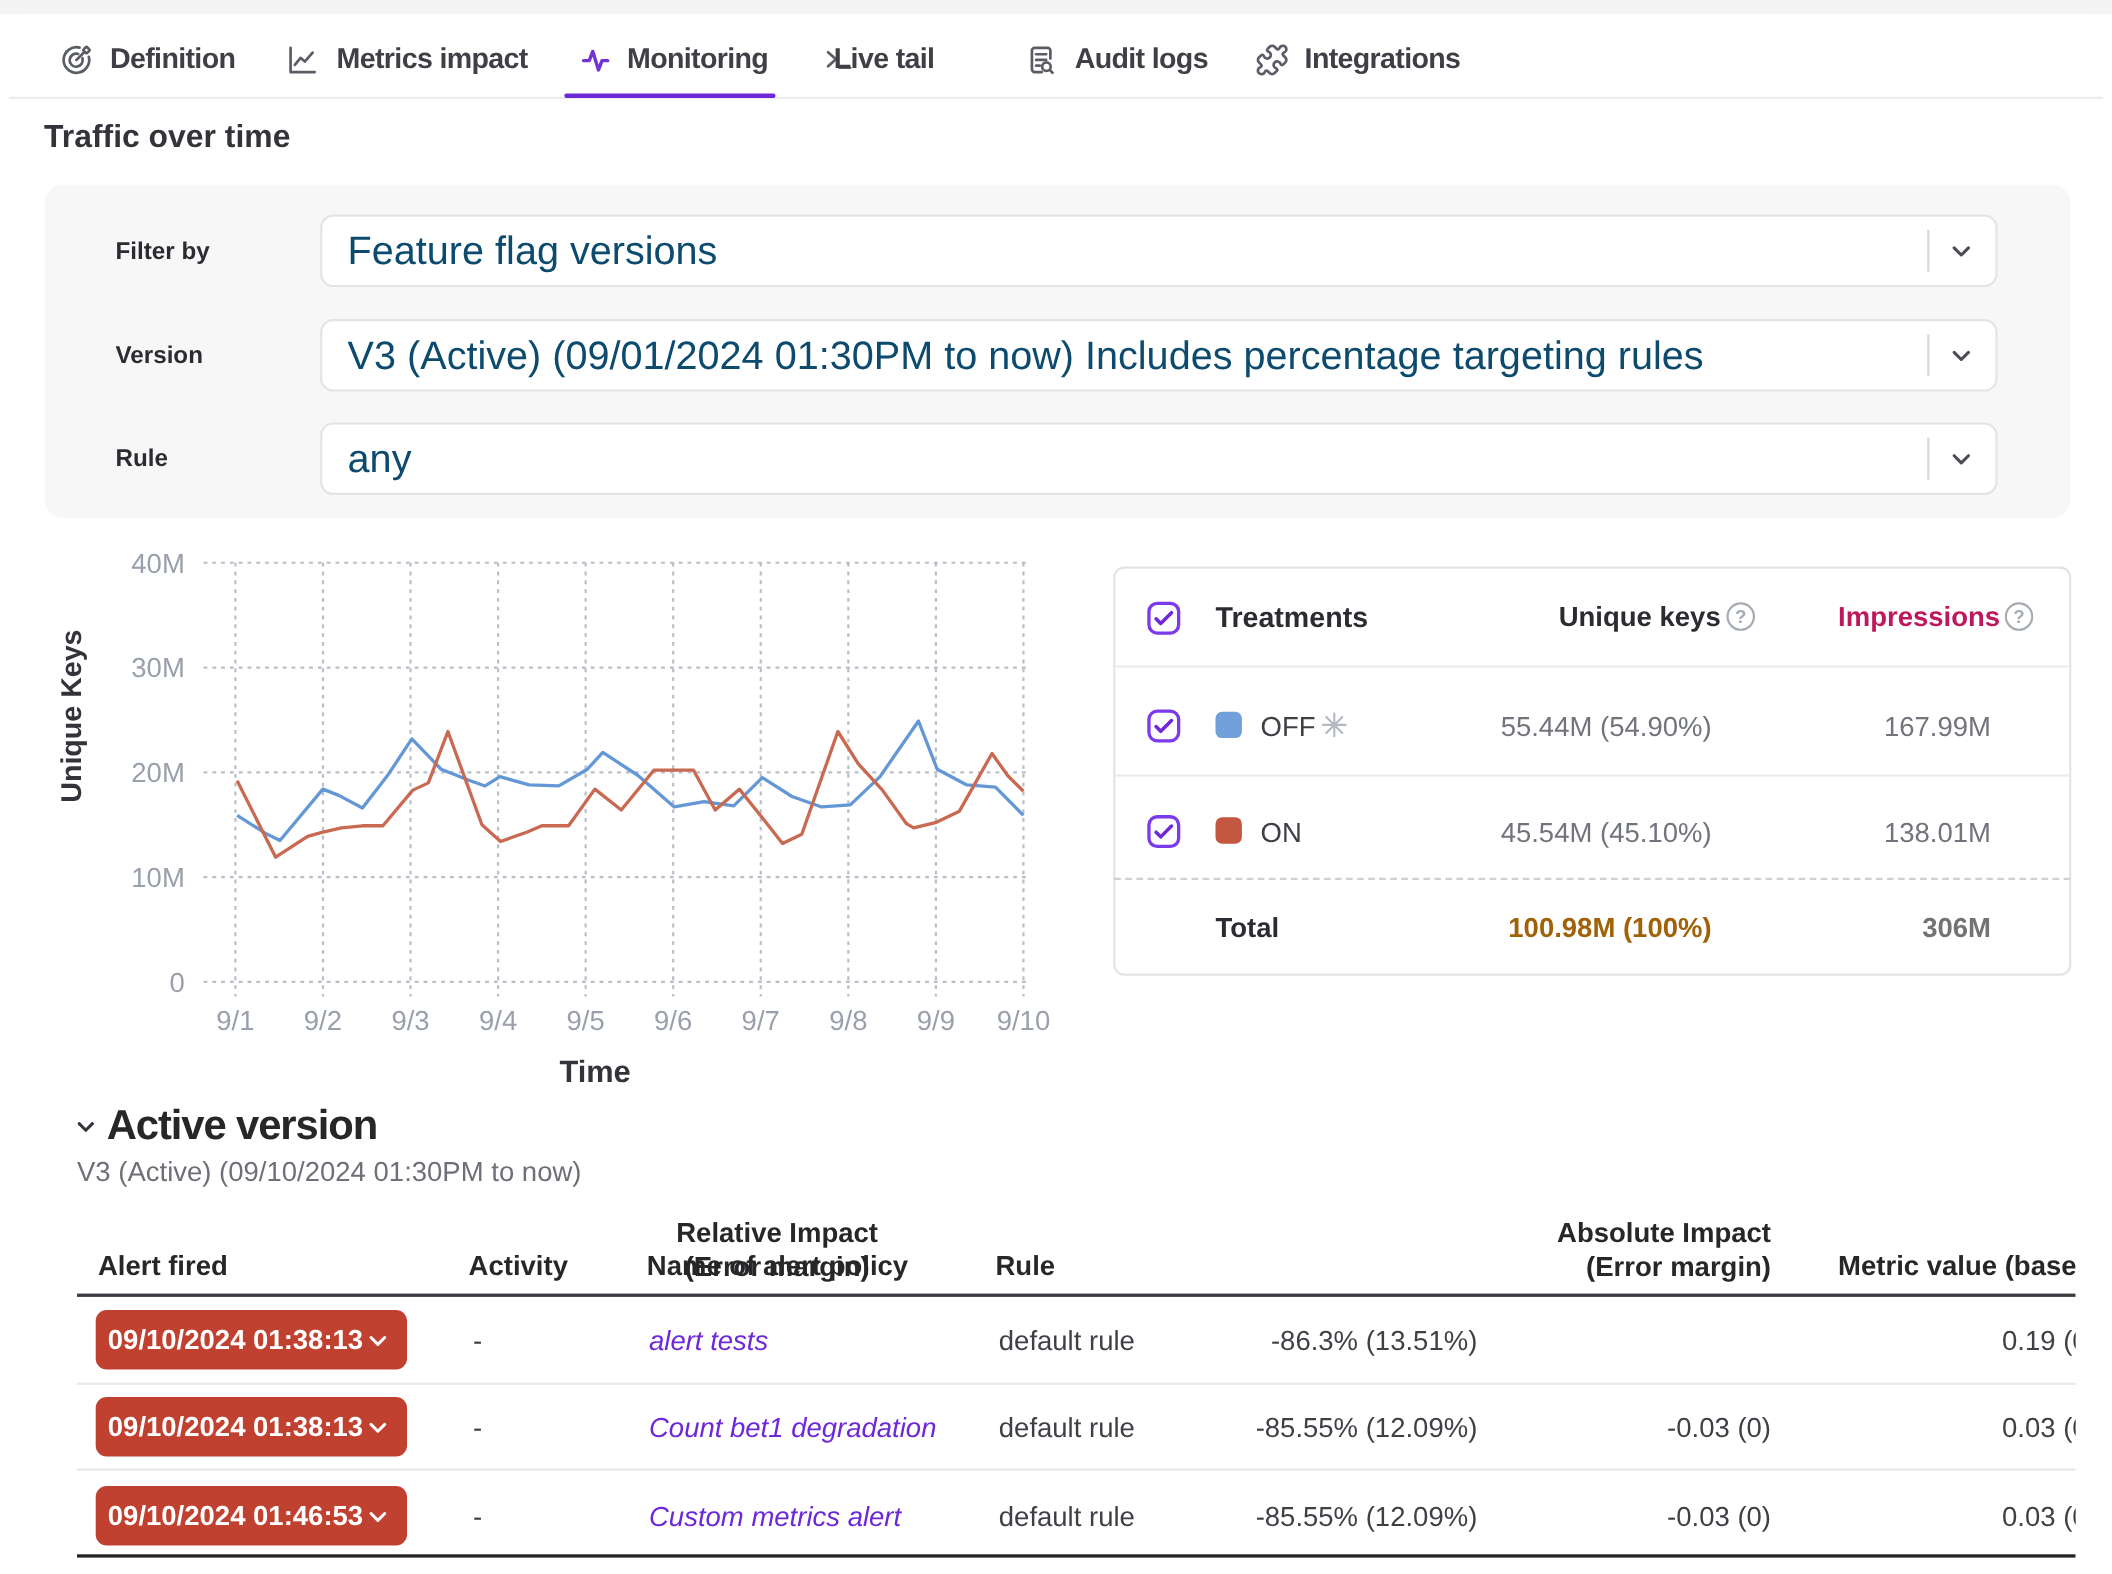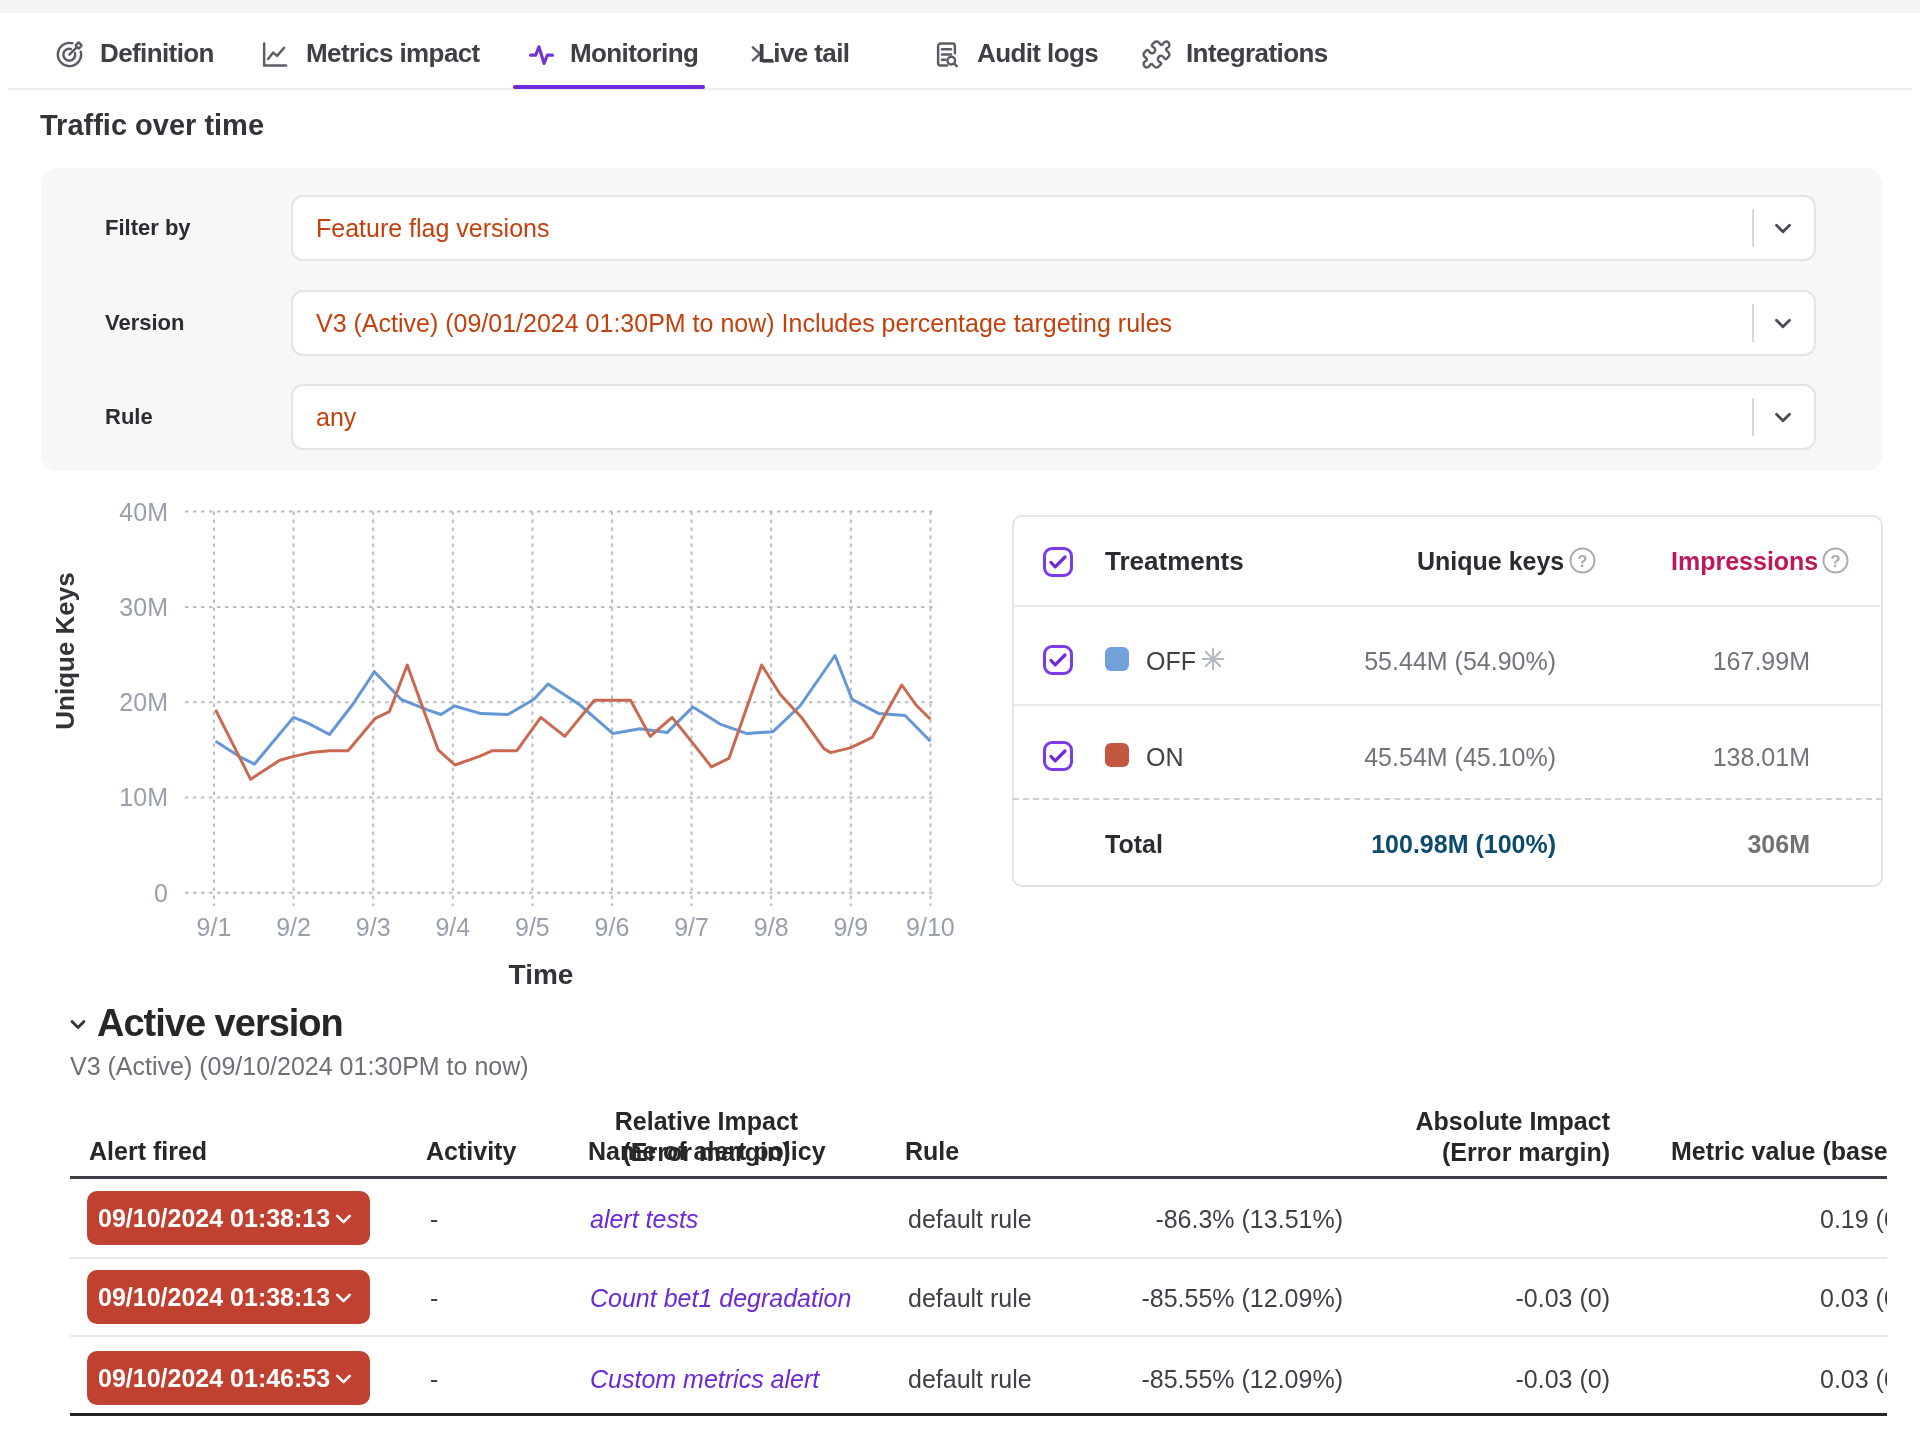--- a/index.html
+++ b/index.html
@@ -8,21 +8,21 @@
   .topstrip { left:0; top:0; width:1920px; height:13px; background:#f4f4f5; }
   .card { left:6px; top:13px; width:1908px; height:1418px; background:#fff; border-radius:18px 18px 0 0; }
   .tabborder { left:8px; top:88px; width:1904px; height:2px; background:#ededf0; }
   .tabul { left:513px; top:85px; width:192px; height:4px; background:#6d28d9; border-radius:2px; }
   .tabtxt { top:39px; height:29px; line-height:29px; font-size:26px; font-weight:700; color:#3f3f46; white-space:nowrap; letter-spacing:-0.6px; }
   .ticon { top:39px; width:31px; height:31px; }
   h1.traffic { position:absolute; left:40px; top:109px; font-size:29px; font-weight:700; color:#33343a; }
   .fpanel { left:41px; top:168px; width:1841px; height:303px; background:#f7f7f8; border-radius:16px; }
   .flabel { left:105px; height:26px; line-height:26px; font-size:22px; font-weight:700; color:#2b2c31; }
   .ffield { left:291px; width:1525px; height:66px; background:#fff; border:2px solid #e4e4e7; border-radius:12px; }
-  .ffield .val { position:absolute; left:23px; top:50%; transform:translateY(-50%); font-size:25px; color:#c2410c; white-space:nowrap; }
+  .ffield .val { position:absolute; left:23px; top:50%; transform:translateY(-50%); font-size:36px; color:#0c4a6e; white-space:nowrap; }
   .ffield .sep { position:absolute; right:60px; top:12px; bottom:12px; width:2px; background:#d6d6db; }
   .ffield .chev { position:absolute; right:18px; top:50%; transform:translateY(-50%); }
   .tcard { left:1012px; top:515px; width:871px; height:372px; background:#fff; border:2px solid #e4e4e7; border-radius:10px; }
   .cb { width:30px; height:30px; border:3px solid #7c3aed; border-radius:9px; background:#fdfcff; }
   .trow-div { left:1013px; width:869px; height:2px; background:#ebebee; }
   .t-txt { font-size:25px; color:#3f3f46; white-space:nowrap; }
   .t-num { font-size:25px; color:#72747c; white-space:nowrap; }
   .alink { font-size:25px; color:#6d28d9; white-space:nowrap;font-style:italic; }
   .dcell { font-size:25px; color:#3f3f46; white-space:nowrap; }
   .hcell { font-size:25px; font-weight:700; color:#27272a; white-space:nowrap; }
@@ -166,21 +166,21 @@
 <div class="abs trow-div" style="top:704px"></div>
 <div class="abs cb" style="left:1043px;top:741px"><svg width="24" height="24" viewBox="0 0 24 24" fill="none" stroke="#6d28d9" stroke-width="3.2" stroke-linecap="round" stroke-linejoin="round">
       <path d="M5 12.5l4.2 4.3L19 7"></path>
     </svg></div>
 <div class="abs" style="left:1105px;top:743px;width:24px;height:24px;background:#c4573f;border-radius:6px"></div>
 <div class="abs t-txt" style="left:1146px;top:743px">ON</div>
 <div class="abs t-num" style="right:364px;top:743px">45.54M (45.10%)</div>
 <div class="abs t-num" style="right:110px;top:743px">138.01M</div>
 <div class="abs" style="left:1013px;top:798px;width:869px;height:0;border-top:2px dashed #cfcfd6"></div>
 <div class="abs t-txt" style="left:1105px;top:830px;font-weight:700;color:#2b2c31">Total</div>
-<div class="abs t-txt" style="right:364px;top:830px;font-weight:700;color:#0c4a6e">100.98M (100%)</div>
+<div class="abs t-txt" style="right:364px;top:830px;font-weight:700;color:#a16207">100.98M (100%)</div>
 <div class="abs t-txt" style="right:110px;top:830px;font-weight:700;color:#737373">306M</div>
 <svg class="abs" style="left:66px;top:1012px" width="24" height="24" viewBox="0 0 24 24" fill="none" stroke="#33343a" stroke-width="2.8" stroke-linecap="round" stroke-linejoin="round">
     <path d="M6 9.5l6 6 6-6"></path>
   </svg>
 <div class="abs" style="left:97px;top:1002px;font-size:38px;font-weight:700;color:#27272a;letter-spacing:-1px">Active version</div>
 <div class="abs" style="left:70px;top:1052px;font-size:25px;color:#6e7077">V3 (Active) (09/10/2024 01:30PM to now)</div>
 <div class="abs" style="left:70px;top:1090px;width:1817px;height:330px;overflow:hidden">
   <div class="abs hcell" style="left:19px;top:47px">Alert fired</div>
   <div class="abs hcell" style="left:356px;top:47px">Activity</div>
   <div class="abs hcell" style="left:518px;top:47px">Name of alert policy</div>

